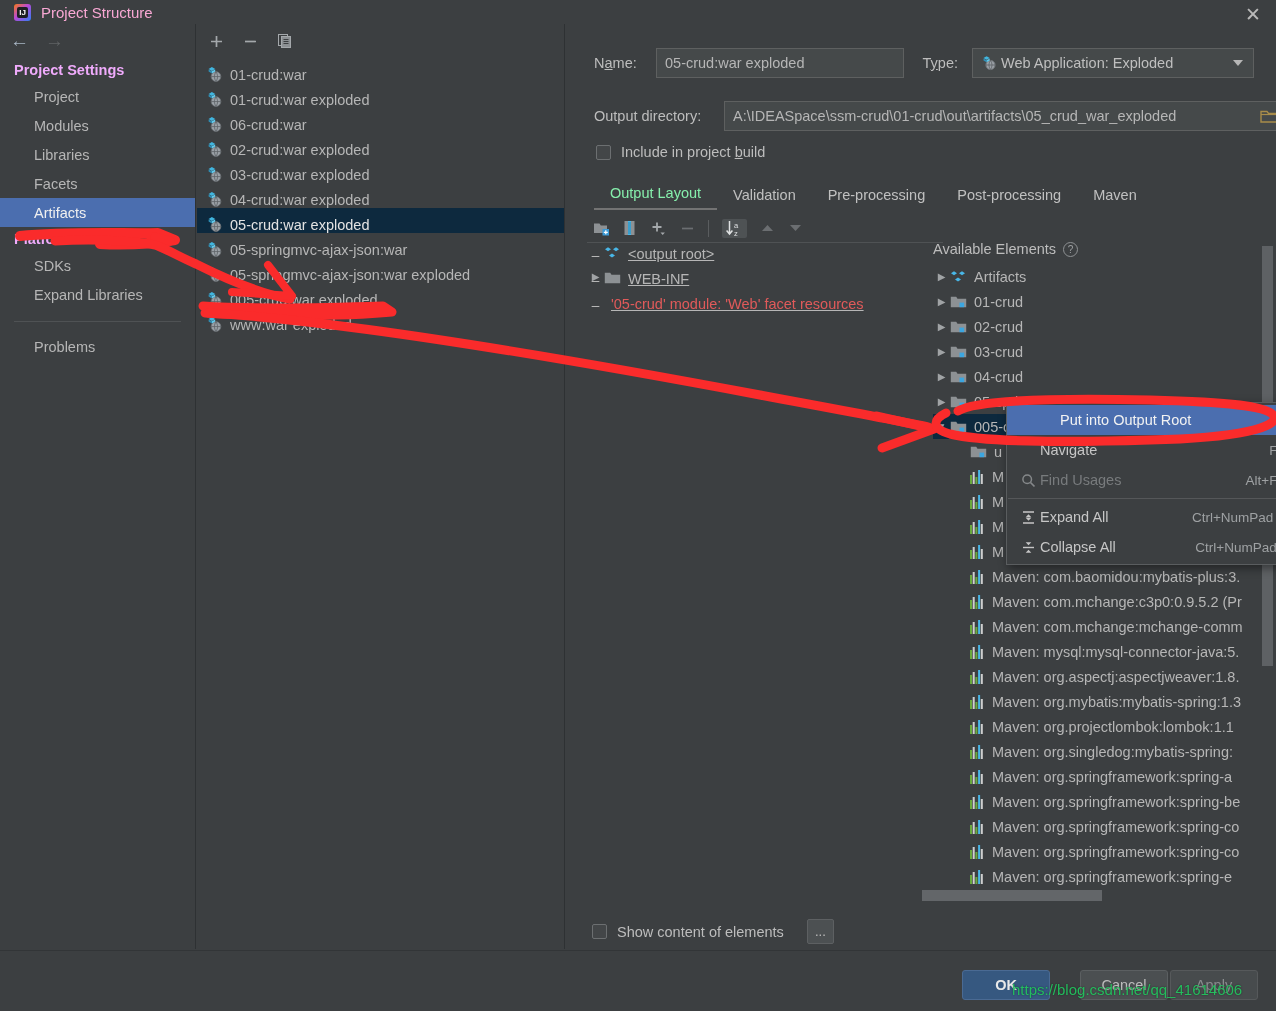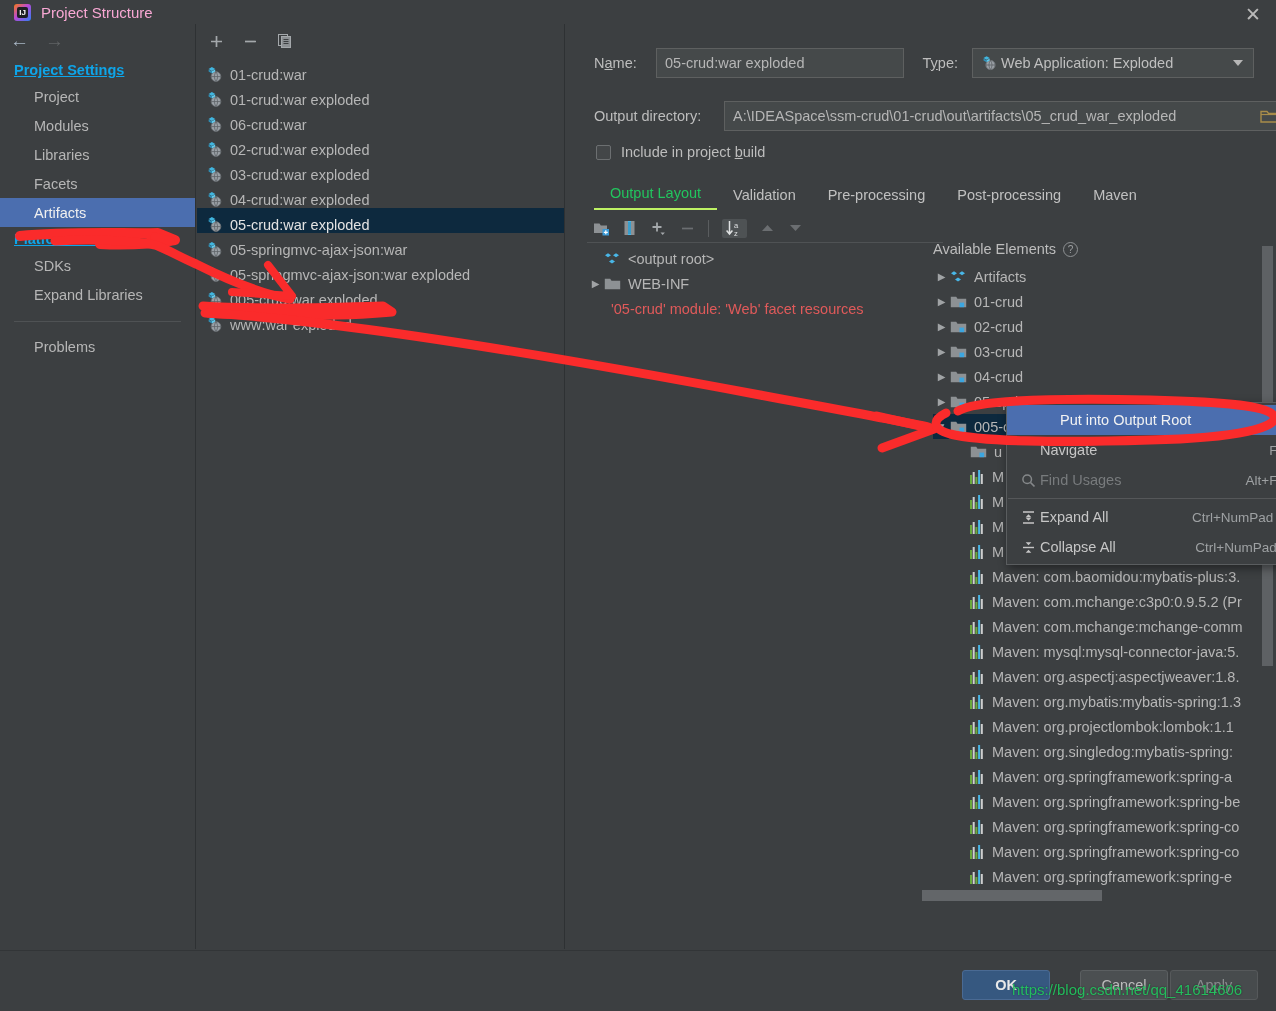--- a/index.html
+++ b/index.html
@@ -55,23 +55,22 @@
     border-right: 1px solid #2e3133;
   }
   #nav-arrows {
     height: 34px; display: flex; align-items: center; padding-left: 10px; gap: 18px;
     font-size: 19px;
   }
   .nav-arrow { color: #a9b7c6; width: 17px; text-align: center; }
   .nav-arrow.disabled { color: #606365; }
 
   .side-group-title {
-    font-weight: bold; color: #0ea5e9; font-size: 14.5px;
+    font-weight: bold; color: #f0abfc; font-size: 14.5px;
     padding: 4px 0 4px 14px;
-    text-decoration: underline;
   }
   .side-item {
     padding: 4px 0 4px 34px; color: #b6b6b6; font-size: 14.5px;
     height: 29px; display: flex; align-items: center;
   }
   .side-item.selected { background: #4b6eaf; color: #f0f0f0; }
   .side-sep { height: 1px; background: #4f5254; margin: 12px 14px 10px 14px; }
 
   #help-btn {
     position: absolute; left: 18px; top: 969px;
@@ -131,35 +130,35 @@
     border-radius: 2px; flex: none;
   }
   #row-include { position: absolute; left: 15px; top: 120px; display: flex; align-items: center; gap: 10px; }
 
   
   #tabs {
     position: absolute; left: 13px; top: 154px; width: 697px; height: 32px;
     display: flex; align-items: flex-end; font-size: 14.5px;
   }
   .tab { padding: 4px 16px 7px 16px; color: #c0c0c0; }
-  .tab.active { color: #22c55e; border-bottom: 2px solid #bef264; }
+  .tab.active { color: #86efac; border-bottom: 2px solid #737373; }
 
   
   #layout-toolbar {
     position: absolute; left: 0; top: 190px; width: 350px; height: 28px;
     display: flex; align-items: center; gap: 13px; padding-left: 12px;
   }
   #layout-toolbar .sep { width: 1px; height: 17px; background: #5a5d5f; }
   #layout-toolbar .sortbox { background: #4e5254; border-radius: 2px; padding: 1px 3px; }
   #tb-underline { position: absolute; left: 6px; top: 218px; width: 356px; height: 1px; background: #4f5254; }
 
   #outtree { position: absolute; left: 6px; top: 222px; width: 356px; }
   .tree-row {
-    height: 25px; display: flex; align-items: center; font-size: 14.5px;
-    color: #b6b6b6; white-space: nowrap;
+    height: 25px; display: flex; font-size: 14.5px;
+    color: #b6b6b6; white-space: nowrap; text-decoration: underline;
   }
   .tw { width: 17px; text-align: center; flex: none; color: #a0a3a5; font-size: 10px; }
   .tw.empty { color: transparent; }
 
   #avail-hdr {
     position: absolute; left: 352px; top: 212px; width: 360px; height: 26px;
     display: flex; align-items: center; gap: 7px; padding-left: 0px;
     color: #bdbdbd; font-size: 14.5px;
   }
   #avail-hdr .qmark {
@@ -836,20 +835,25 @@
               <rect x="2.7" y="2" width="2" height="12" fill="#cfcfcf"></rect>
               <rect x="5.4" y="7" width="2" height="7" fill="#6aaa3e"></rect>
               <rect x="8.100000000000001" y="0" width="2" height="14" fill="#49b7e8"></rect>
               <rect x="10.8" y="4" width="2" height="10" fill="#cfcfcf"></rect>
             </svg>
           </span>
           <span>Maven: org.springframework:spring-e</span>
         </div>
       </div>
 
+    <div id="show-content">
+      <div class="chk"></div>
+      <div class="lbl">Show content of elements</div>
+      <div id="ellipsis-btn">...</div>
+    </div>
   </div>
 
   <div id="av-vscroll"></div>
   <div id="av-hscroll"></div>
 
   <div id="ctxmenu">
       <div class="mi highlight">
         <span class="mi-ico"></span>
         <span style="padding-left: 20px;">Put into Output Root</span>
       </div>

